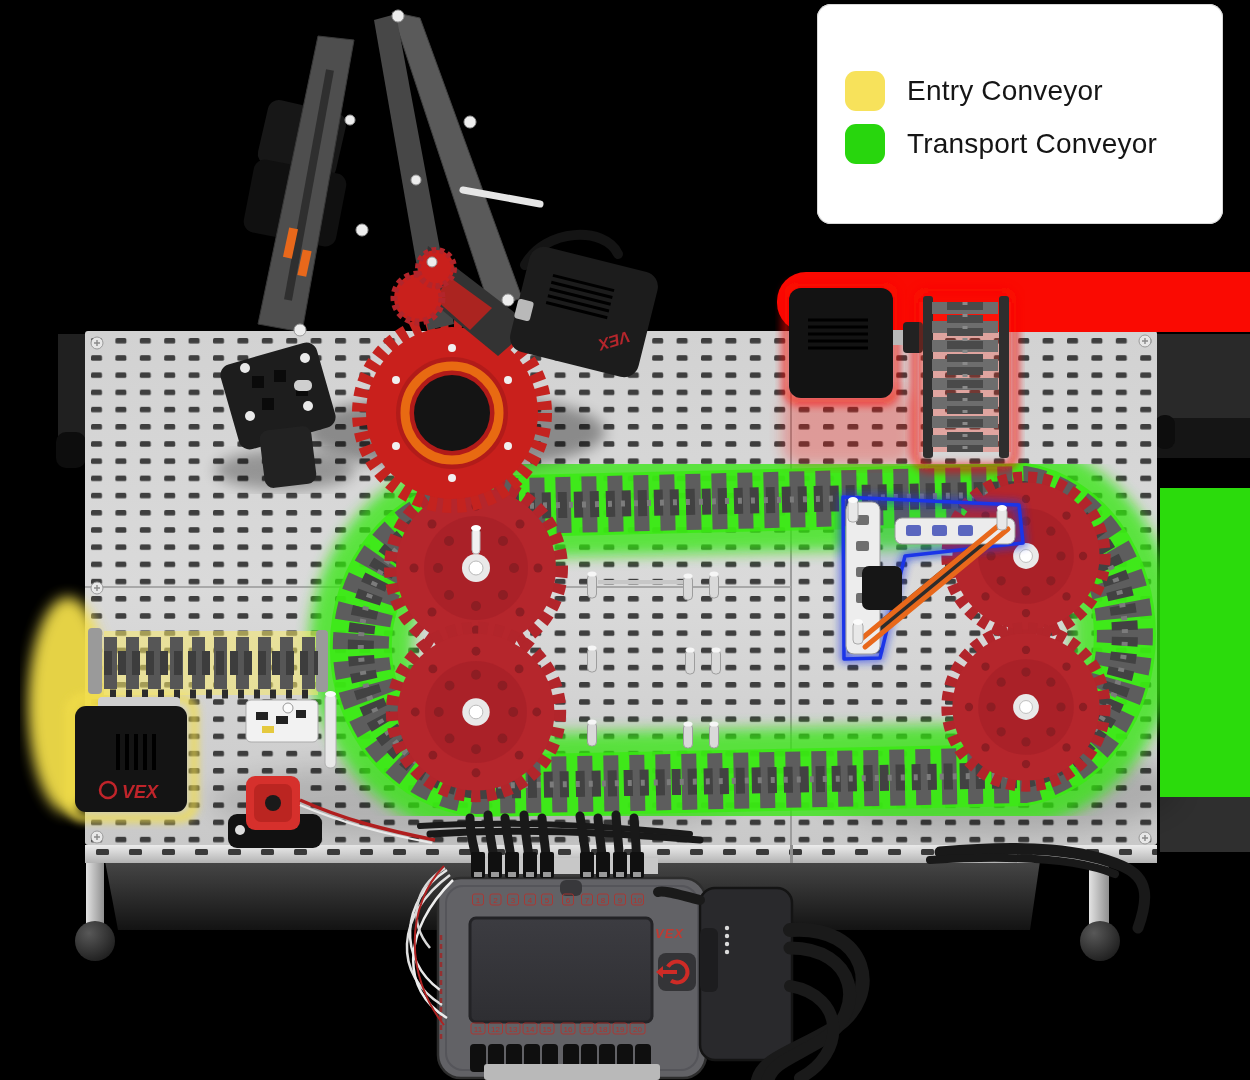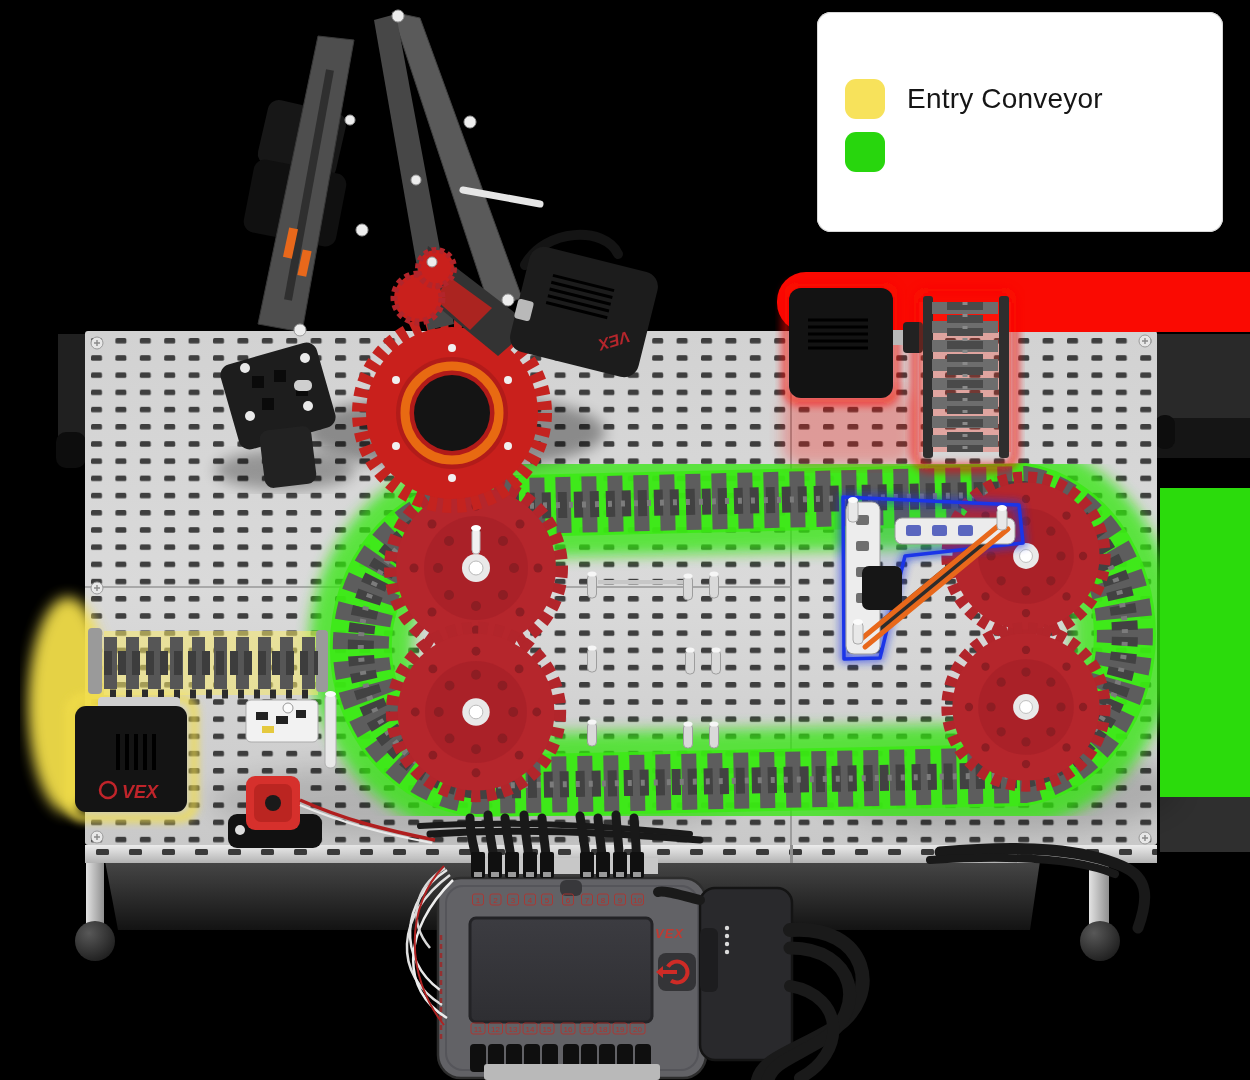--- a/index.html
+++ b/index.html
@@ -1,19 +1,19 @@
 <!DOCTYPE html>
 <html><head>
 <meta charset="utf-8">
 <style>
   html,body{margin:0;padding:0;background:#000;}
   .stage{position:relative;width:1250px;height:1080px;background:#000;overflow:hidden;
          font-family:"Liberation Sans",sans-serif;}
   .stage > svg.scene{position:absolute;left:0;top:0;}
-  .legend{position:absolute;left:817px;top:12px;width:406px;height:220px;background:#fff;
+  .legend{position:absolute;left:817px;top:4px;width:406px;height:220px;background:#fff;
           border-radius:14px;display:flex;flex-direction:column;justify-content:center;
           gap:13px;padding:6px 0 0 28px;box-sizing:border-box;box-shadow:0 0 0 1px #d7d7d7 inset;}
   .legend-row{display:flex;align-items:center;gap:22px;}
   .legend-label{font-size:28px;color:#151515;letter-spacing:.2px;}
 </style>
 </head>
 <body>
 
 <div class="stage">
 
@@ -495,16 +495,17 @@
   <div class="legend-row">
     <svg width="40" height="40">
       <rect x="0" y="0" width="40" height="40" rx="11" fill="#F7E25B"></rect>
     </svg>
     <span class="legend-label">Entry Conveyor</span>
   </div>
   <div class="legend-row">
     <svg width="40" height="40">
       <rect x="0" y="0" width="40" height="40" rx="11" fill="#28D60D"></rect>
     </svg>
+    <span class="legend-label">Transport Conveyor</span>
   </div>
 </div>
 
 </div>
 
 </body></html>

